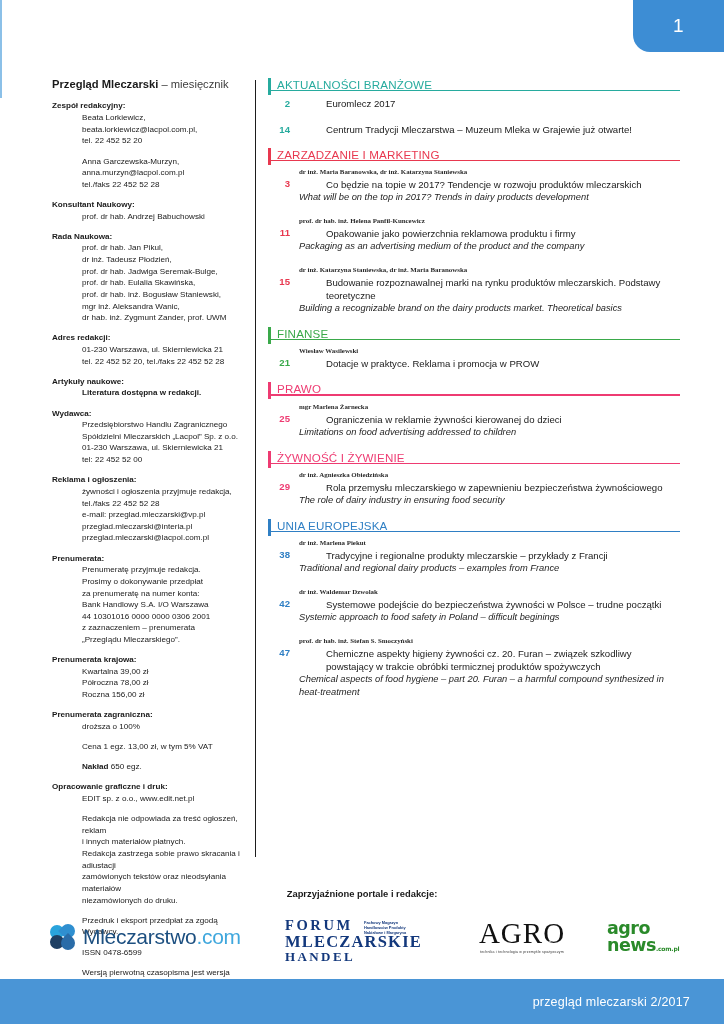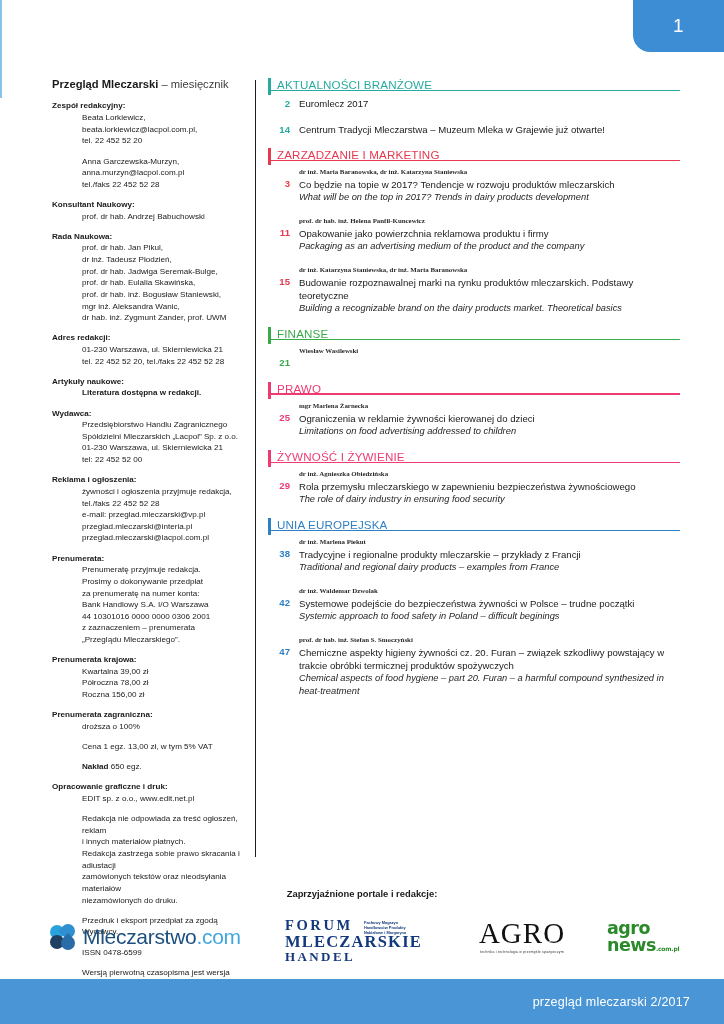--- a/index.html
+++ b/index.html
@@ -73,21 +73,21 @@
   .entry .num {
     width:31px; flex:0 0 31px; text-align:right; padding-right:9px;
     font-size:9.6px; font-weight:bold; line-height:1.38;
   }
   .entry .body { flex:1 1 auto; }
   .entry .author {
     font-family:"Liberation Serif", serif;
     font-size:6.9px; line-height:1.35; color:#2b2b2b; margin-bottom:1.5px;
     font-weight:bold;
   }
-  .entry .pl { font-size:9.6px; line-height:1.38; color:#1a1a1a; }
+  .entry .pl { font-size:9.6px; line-height:1.38; color:#1a1a1a;margin-left:27px; }
   .entry .en { font-size:9.3px; line-height:1.38; font-style:italic; color:#252525; }
   .entry.noauthor .num { padding-top:0; }
   .entry.withauthor .num { padding-top:10px; }
 
   
 
   
   .partners-label {
     position:absolute; left:0; top:888px; width:724px; text-align:center;
     font-size:9.4px; font-weight:bold; color:#1a1a1a;
@@ -325,20 +325,21 @@
       <div class="section">
         <div class="sec-head">
           <span class="bar" style="background: rgb(58, 169, 74);"></span>
           <span class="ttl" style="color: rgb(58, 169, 74);">FINANSE</span>
           <span class="rule" style="background: rgb(58, 169, 74);"></span>
         </div>
         <div class="entry withauthor">
           <div class="num" style="color: rgb(58, 169, 74);">21</div>
           <div class="body">
             <div class="author">Wiesław Wasilewski</div>
+            <div class="pl">Dotacje w praktyce. Reklama i promocja w PROW</div>
           </div>
         </div>
       </div>
       <div class="section">
         <div class="sec-head">
           <span class="bar" style="background: rgb(238, 59, 114);"></span>
           <span class="ttl" style="color: rgb(238, 59, 114);">PRAWO</span>
           <span class="rule" style="background: rgb(238, 59, 114);"></span>
         </div>
         <div class="entry withauthor">

